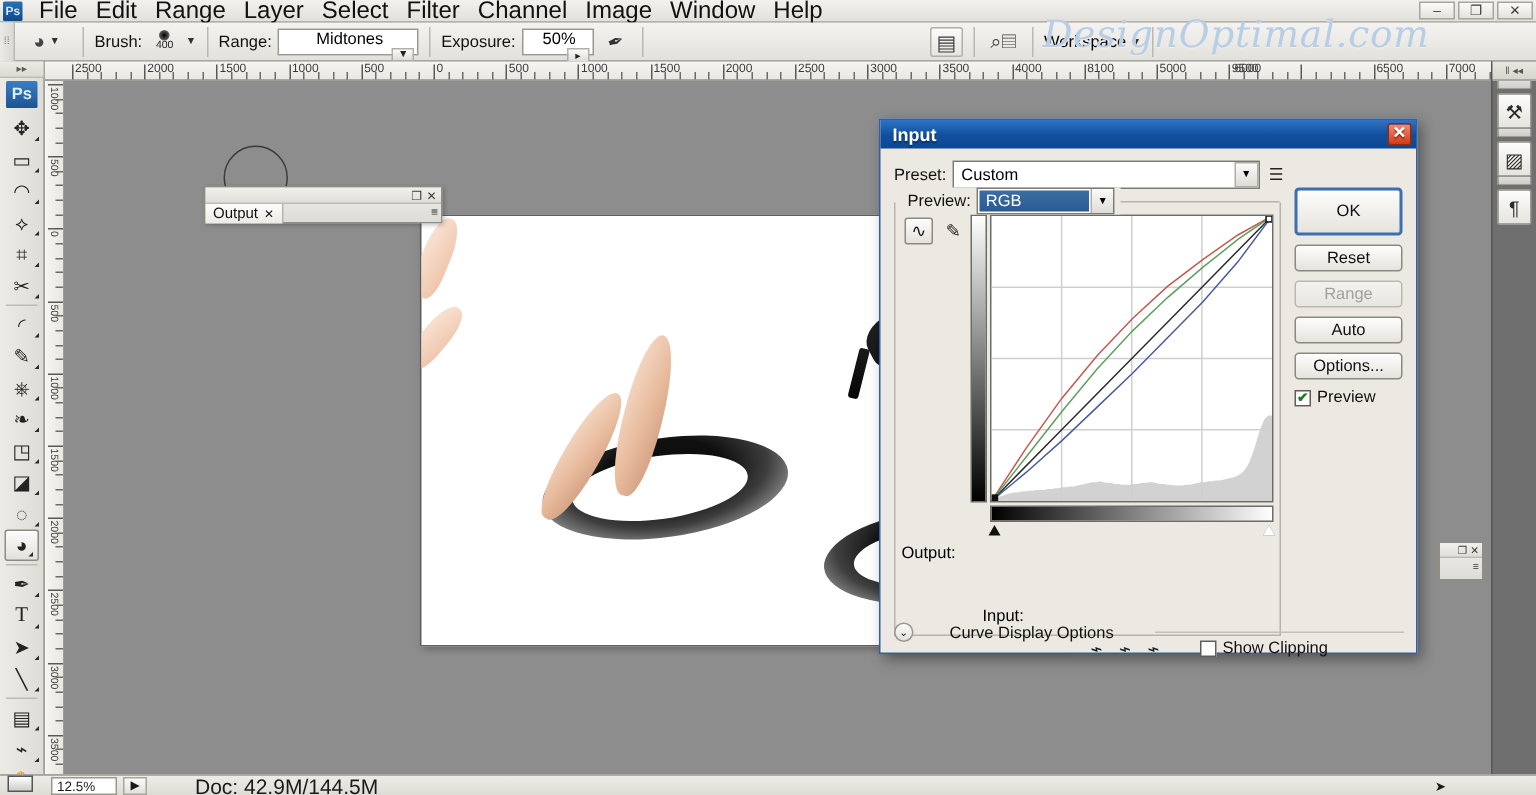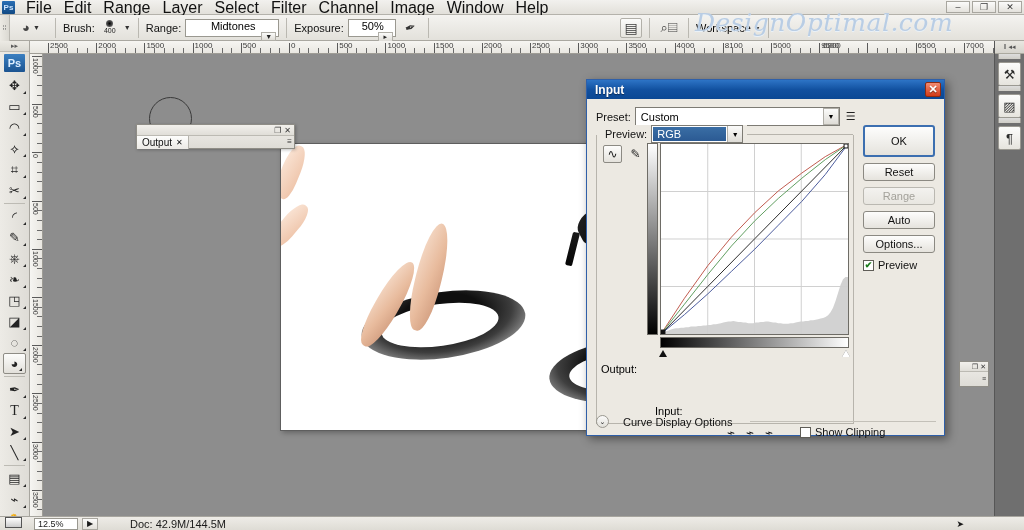--- a/index.html
+++ b/index.html
@@ -165,21 +165,21 @@
   
   #statusbar{
     position:absolute;left:0;bottom:0;width:1024px;height:14px;
     background:linear-gradient(#eeece7,#dedcd5);border-top:1px solid #a7a59e;
     display:flex;align-items:center;font-size:9px;color:#1a1a1a;
   }
   #sbzoom{width:44px;height:12px;border:1px solid #9a9890;background:#fff;margin-left:34px;
     display:flex;align-items:center;padding-left:3px;font-size:9px;}
   #sbplay{width:16px;height:12px;margin-left:4px;background:linear-gradient(#fbfbfa,#e2e0da);
     border:1px solid #a9a7a0;display:flex;align-items:center;justify-content:center;font-size:8px;}
-  #sbdoc{margin-left:32px;font-size:11px;}
+  #sbdoc{margin-left:32px;font-size:14px;}
   #sbarrow{margin-left:auto;margin-right:60px;font-size:9px;}
   #sbicon{position:absolute;left:5px;bottom:2px;width:17px;height:11px;border:1px solid #555;
     background:linear-gradient(#fff,#ccc);}
   
   #curves{
     position:absolute;left:586px;top:79px;width:359px;height:357px;
     background:#ece9e2;border:1px solid #2f5fa8;
     box-shadow:3px 3px 9px rgba(0,0,0,.42);
   }
   #cvTitle{
@@ -232,21 +232,21 @@
     filter:drop-shadow(0 0 0.4px #555);}
   #histo{position:absolute;left:0;bottom:0;width:100%;height:100%;}
   #curvesvg{position:absolute;left:0;top:0;width:100%;height:100%;}
   
   #eyeRow{position:absolute;left:130px;top:290px;display:flex;align-items:center;gap:11px;}
   .eyed{font-size:13px;color:#1a1a1a;transform:rotate(-12deg);}
   #clipBox{position:absolute;left:203px;top:291px;display:flex;align-items:center;gap:4px;}
   .cbox{width:11px;height:11px;border:1px solid #5f5d57;background:#fff;}
   .cbox.checked{display:flex;align-items:center;justify-content:center;color:#1b7a1b;font-size:9px;font-weight:bold;}
   
-  #cdoRow{position:absolute;left:9px;top:316px;width:340px;display:flex;align-items:center;gap:14px;}
+  #cdoRow{position:absolute;left:9px;top:316px;width:340px;display:flex;align-items:center;gap:24px;}
   #cdoChev{width:13px;height:13px;border-radius:50%;border:1px solid #9a9890;
     background:linear-gradient(#fbfbfa,#e2e0da);display:flex;align-items:center;justify-content:center;
     font-size:7px;color:#222;}
   #cdoLine{flex:1;height:1px;background:#c3c0b8;margin-left:4px;}
   
   #cvBtns{position:absolute;right:9px;top:26px;width:72px;}
   .dbtn{width:72px;height:18px;margin-bottom:6px;border:1px solid #8b8982;border-radius:3px;
     background:linear-gradient(#fdfdfc,#e5e3dd);display:flex;align-items:center;justify-content:center;
     font-size:11px;color:#111;}
   .dbtn.primary{border:2px solid #3c6fb0;height:32px;}

